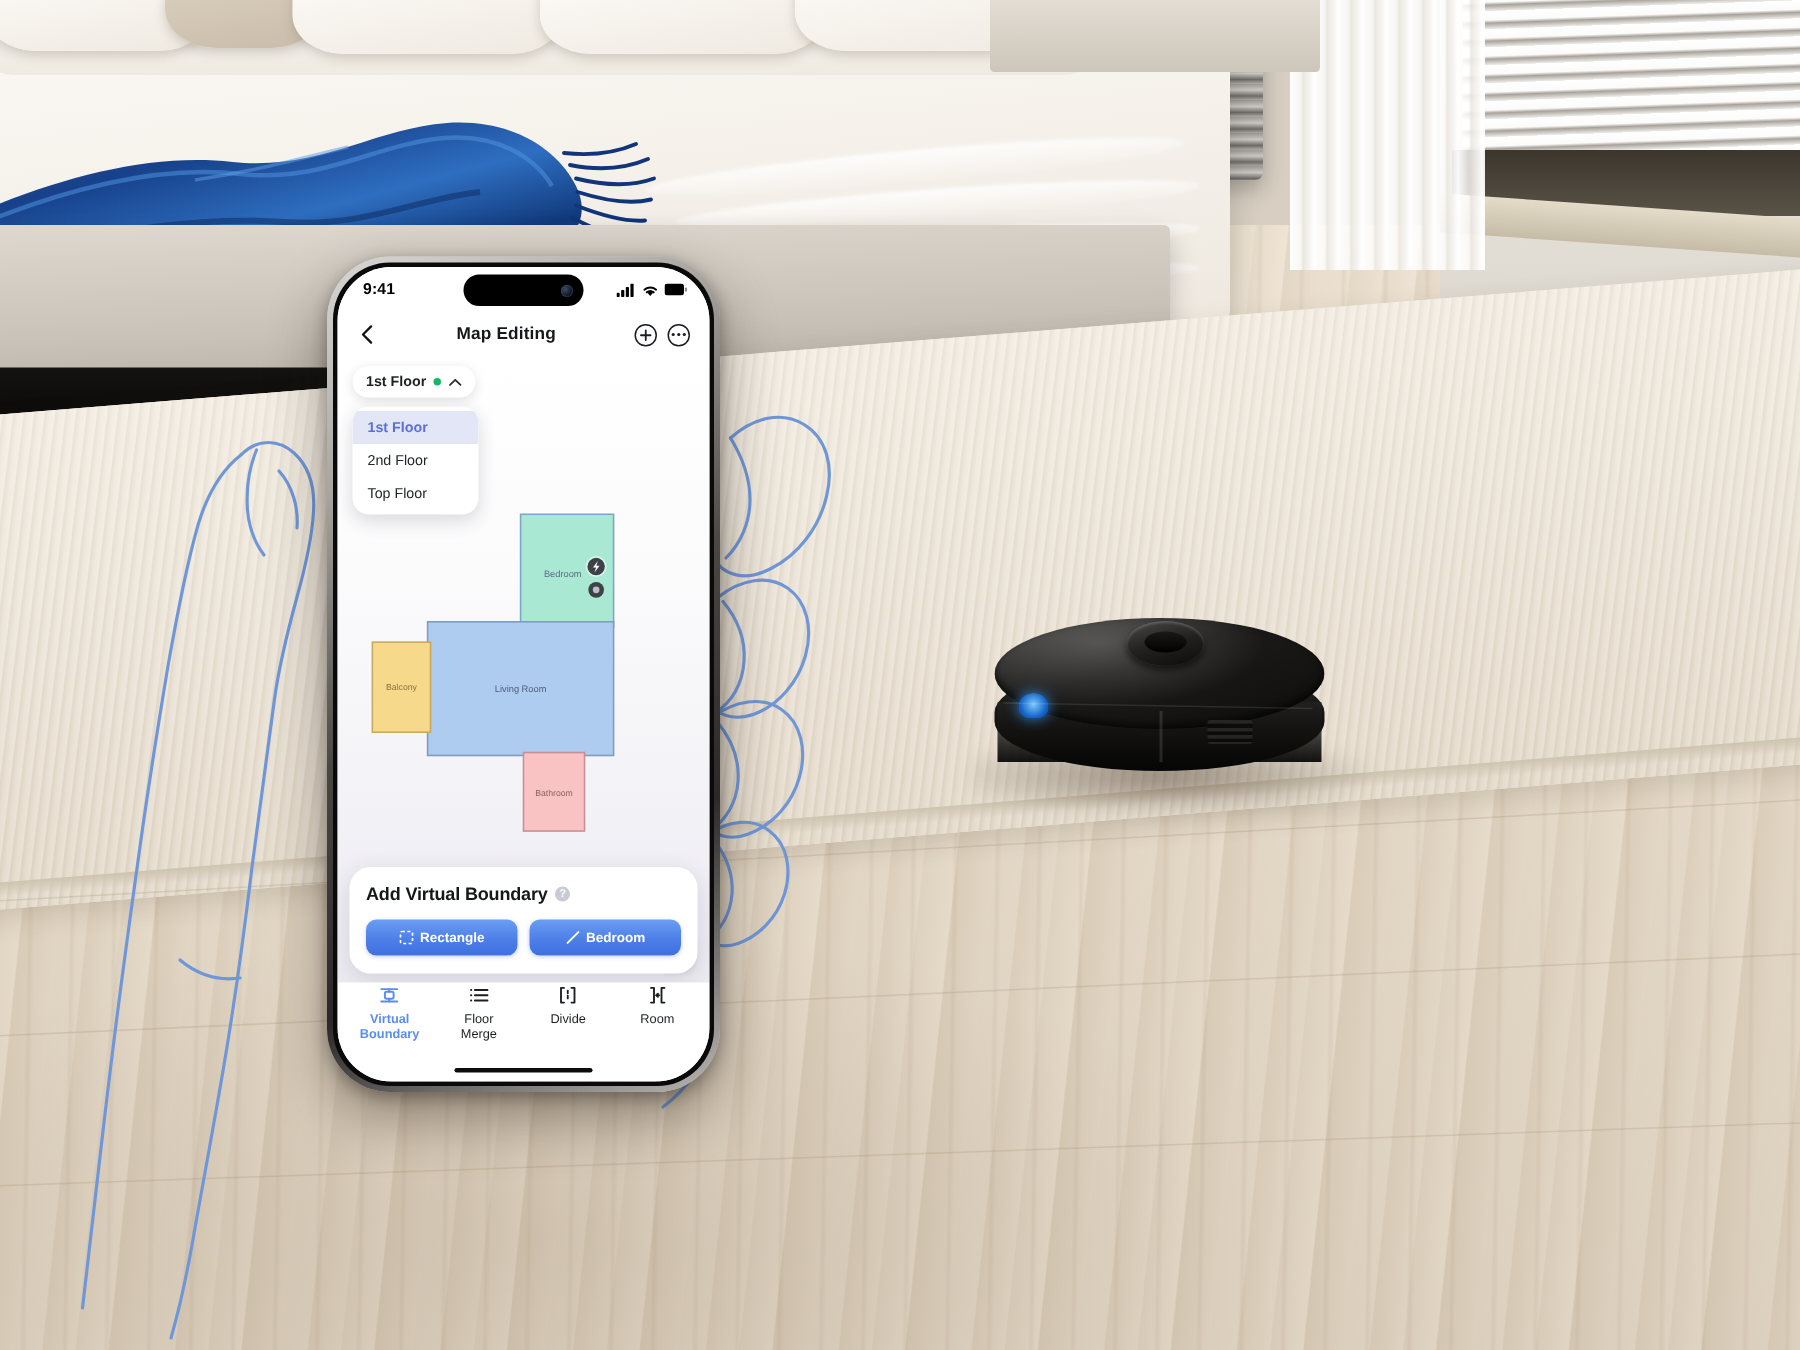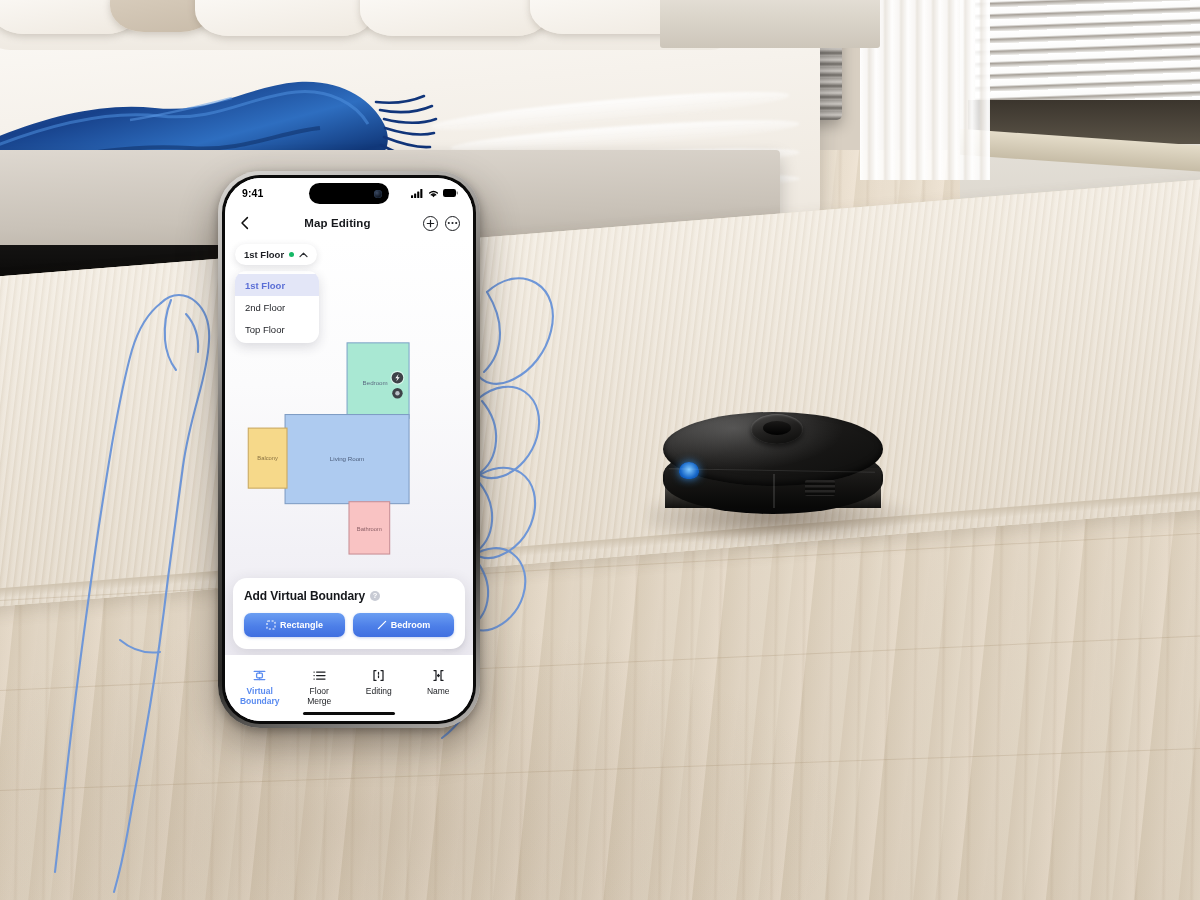--- a/index.html
+++ b/index.html
@@ -310,21 +310,21 @@
     background:linear-gradient(180deg,#6b9ef2 0%,#4d7fe8 55%,#3f6fe0 100%);
     display:flex; align-items:center; justify-content:center; gap:4px;
     box-shadow:0 1px 3px rgba(60,100,200,.3);
   }
   .ac-btn-label{ font-size:9px; font-weight:600; color:#fff; }
 
   
   .tabbar{
     flex:0 0 66px; background:#fff;
     display:flex; align-items:flex-start; justify-content:space-around;
-    padding:13px 5px 0; position:relative;
+    padding:1px 5px 0; position:relative;
   }
   .tab{ width:25%; display:flex; flex-direction:column; align-items:center; gap:4px; }
   .tab-ico{ height:14px; display:flex; align-items:center; justify-content:center; }
   .tab-lab{
     font-size:8.5px; color:#1c1e22; text-align:center; line-height:1.22;
     font-weight:500;
   }
   .tab.active .tab-lab{ color:#5b8cf0; font-weight:600; }
   .home-indicator{
     position:absolute; left:50%; bottom:6px; transform:translateX(-50%);
@@ -626,35 +626,35 @@
           <div class="tab">
             <span class="tab-ico">
               <svg width="15" height="15" viewBox="0 0 15 15">
                 <g fill="none" stroke="#1c1e22" stroke-width="1.25" stroke-linecap="round" stroke-linejoin="round">
                   <path d="M5 2.6 H3 V12.4 H5"></path>
                   <path d="M10 2.6 H12 V12.4 H10"></path>
                   <path d="M7.5 4.4 V10.6" stroke-dasharray="1.8 1.6"></path>
                 </g>
               </svg>
             </span>
-            <span class="tab-lab">Editing</span>
+            <span class="tab-lab">Divide</span>
           </div>
 
           <div class="tab">
             <span class="tab-ico">
               <svg width="15" height="15" viewBox="0 0 15 15">
                 <g fill="none" stroke="#1c1e22" stroke-width="1.25" stroke-linecap="round" stroke-linejoin="round">
                   <path d="M3 2.6 H5 V12.4 H3"></path>
                   <path d="M12 2.6 H10 V12.4 H12"></path>
                   <path d="M6.6 7.5 H8.4"></path>
                   <path d="M7.6 6.5 L6.6 7.5 L7.6 8.5"></path>
                 </g>
               </svg>
             </span>
-            <span class="tab-lab">Name</span>
+            <span class="tab-lab">Room</span>
           </div>
 
           <div class="home-indicator"></div>
         </div>
 
       </div>
     </div>
   </div>
 
 </div>

